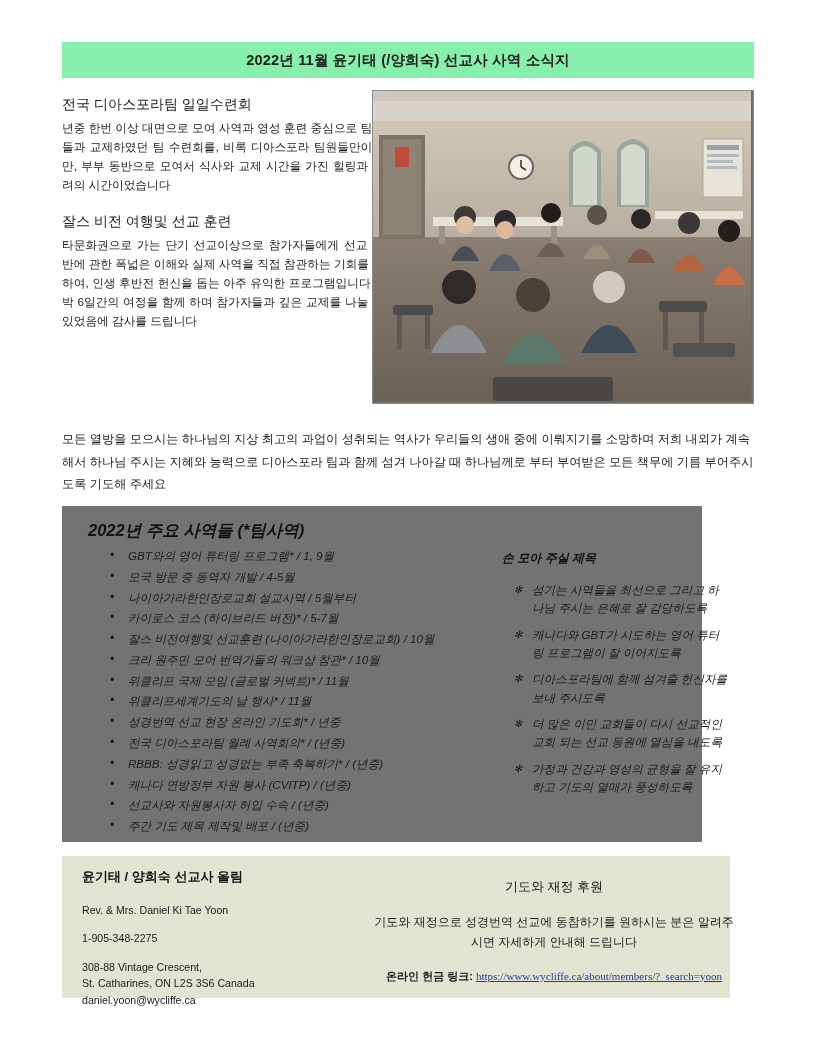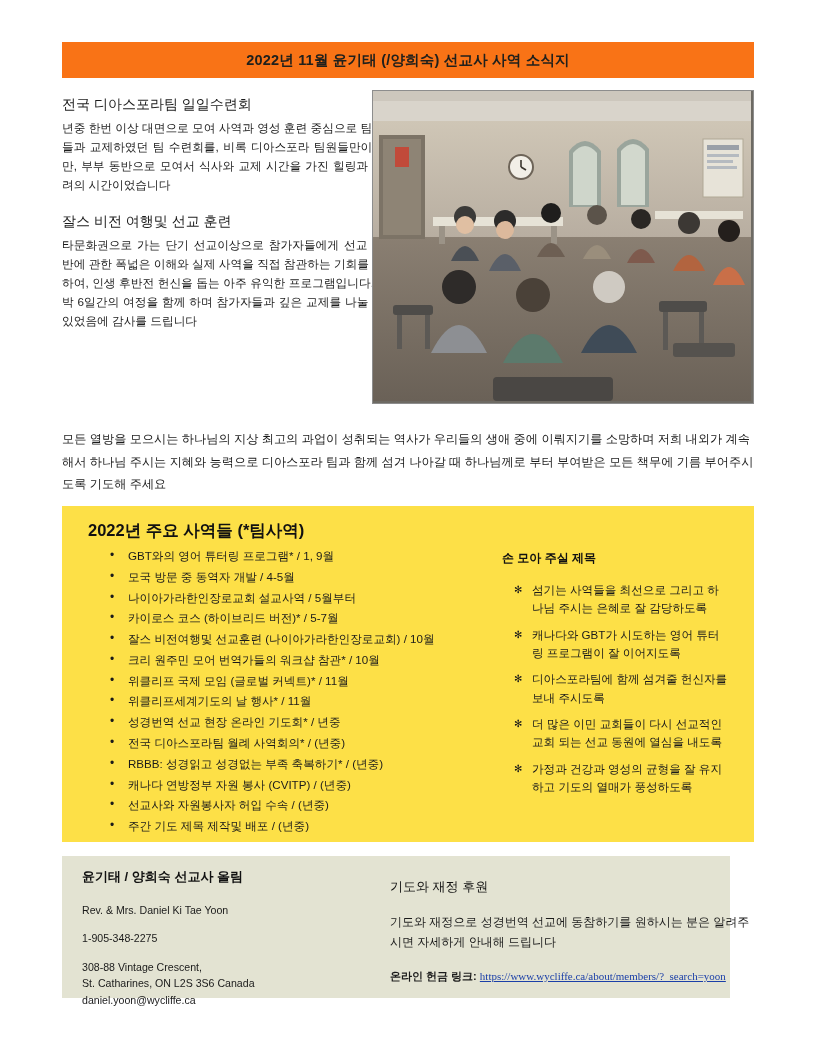--- a/index.html
+++ b/index.html
@@ -23,21 +23,21 @@
     padding: 0 62px;
   }
 
   
   .header-banner {
     position: absolute;
     left: 62px;
     top: 42px;
     width: 692px;
     height: 36px;
-    background: #f97316;
+    background: #86efac;
     display: flex;
     align-items: center;
     justify-content: center;
   }
   .header-banner .title {
     font-size: 14.5px;
     font-weight: bold;
     color: #20201c;
     letter-spacing: 0.2px;
   }
@@ -90,23 +90,24 @@
     font-size: 12.2px;
     line-height: 1.85;
     color: #1a1a1a;
   }
 
   
   .panel {
     position: absolute;
     left: 62px;
     top: 506px;
-    width: 692px;
+    width: 640px;
     height: 336px;
-    background: #fde047;
+    background: #737373;
+    font-style: italic;
   }
   .panel-heading {
     position: absolute;
     left: 26px;
     top: 14px;
     font-size: 16.5px;
     font-weight: bold;
     color: #111;
   }
   .panel-left {
@@ -191,23 +192,24 @@
   }
   .footer-line {
     font-size: 10.6px;
     line-height: 1.55;
     color: #1a1a1a;
     margin: 0 0 12px 0;
   }
   .footer-line.tight { margin-bottom: 0; }
   .footer-right {
     position: absolute;
-    left: 328px;
+    left: 312px;
     top: 22px;
     width: 360px;
+    text-align: center;
   }
   .footer-sub {
     font-size: 13px;
     color: #111;
     margin: 0 0 16px 0;
   }
   .footer-text {
     font-size: 12px;
     line-height: 1.7;
     color: #1a1a1a;

